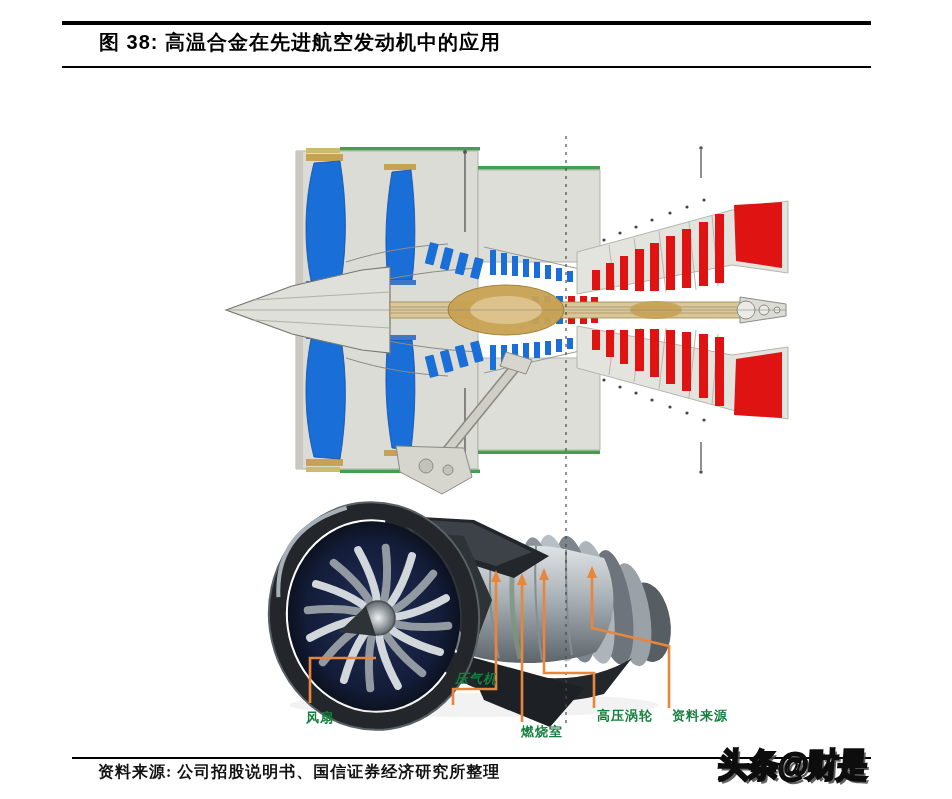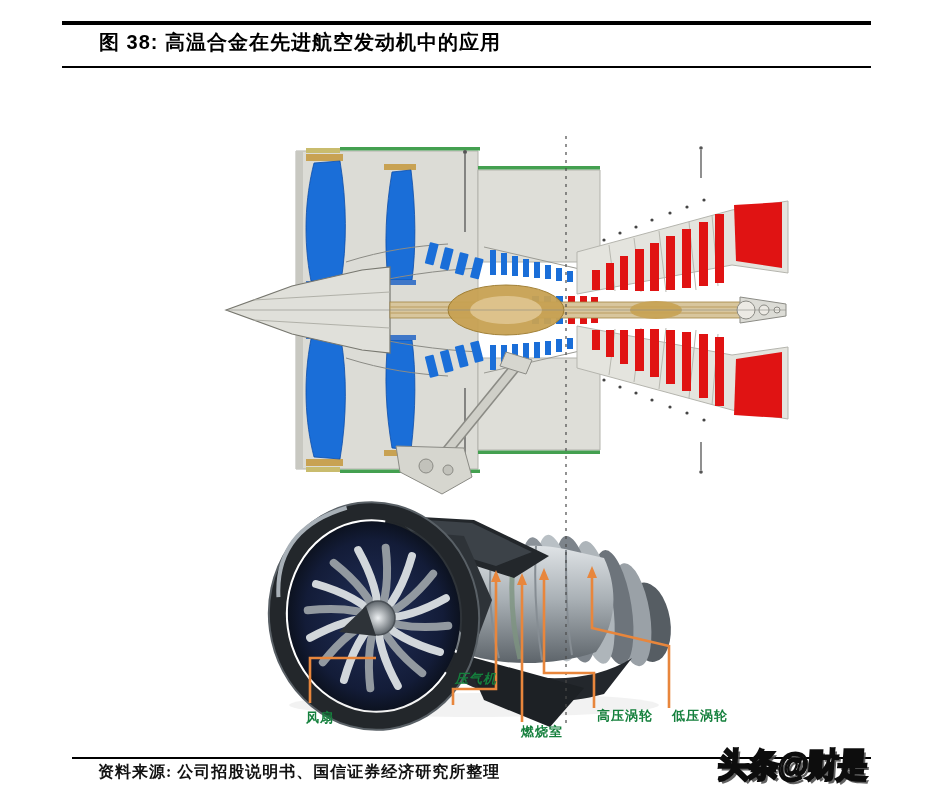--- a/index.html
+++ b/index.html
@@ -210,19 +210,19 @@
       <path class="f-orange" d="M500,568 l-5,12 h10 Z"></path>
       <path class="s-orange" d="M548,578 L548,628 L625,646 L625,708"></path>
       <path class="f-orange" d="M548,566 l-5,12 h10 Z"></path>
     </g>
   </svg>
 
   <div class="plabel" style="left:262px;top:709px;">风扇</div>
   <div class="plabel" style="left:411px;top:670px;font-style:italic;">压气机</div>
   <div class="plabel" style="left:477px;top:723px;">燃烧室</div>
   <div class="plabel" style="left:553px;top:707px;text-align:right;">高压涡轮</div>
-  <div class="plabel" style="left:628px;top:707px;">低压涡轮</div>
+  <div class="plabel" style="left:628px;top:707px;">资料来源</div>
 
   <div class="rule" style="left:28px;top:757px;width:920px;height:2px;"></div>
   <div class="source-note">资料来源: 公司招股说明书、国信证券经济研究所整理</div>
   <div class="watermark">头条@财是</div>
 
 </div>
 
 </body></html>

